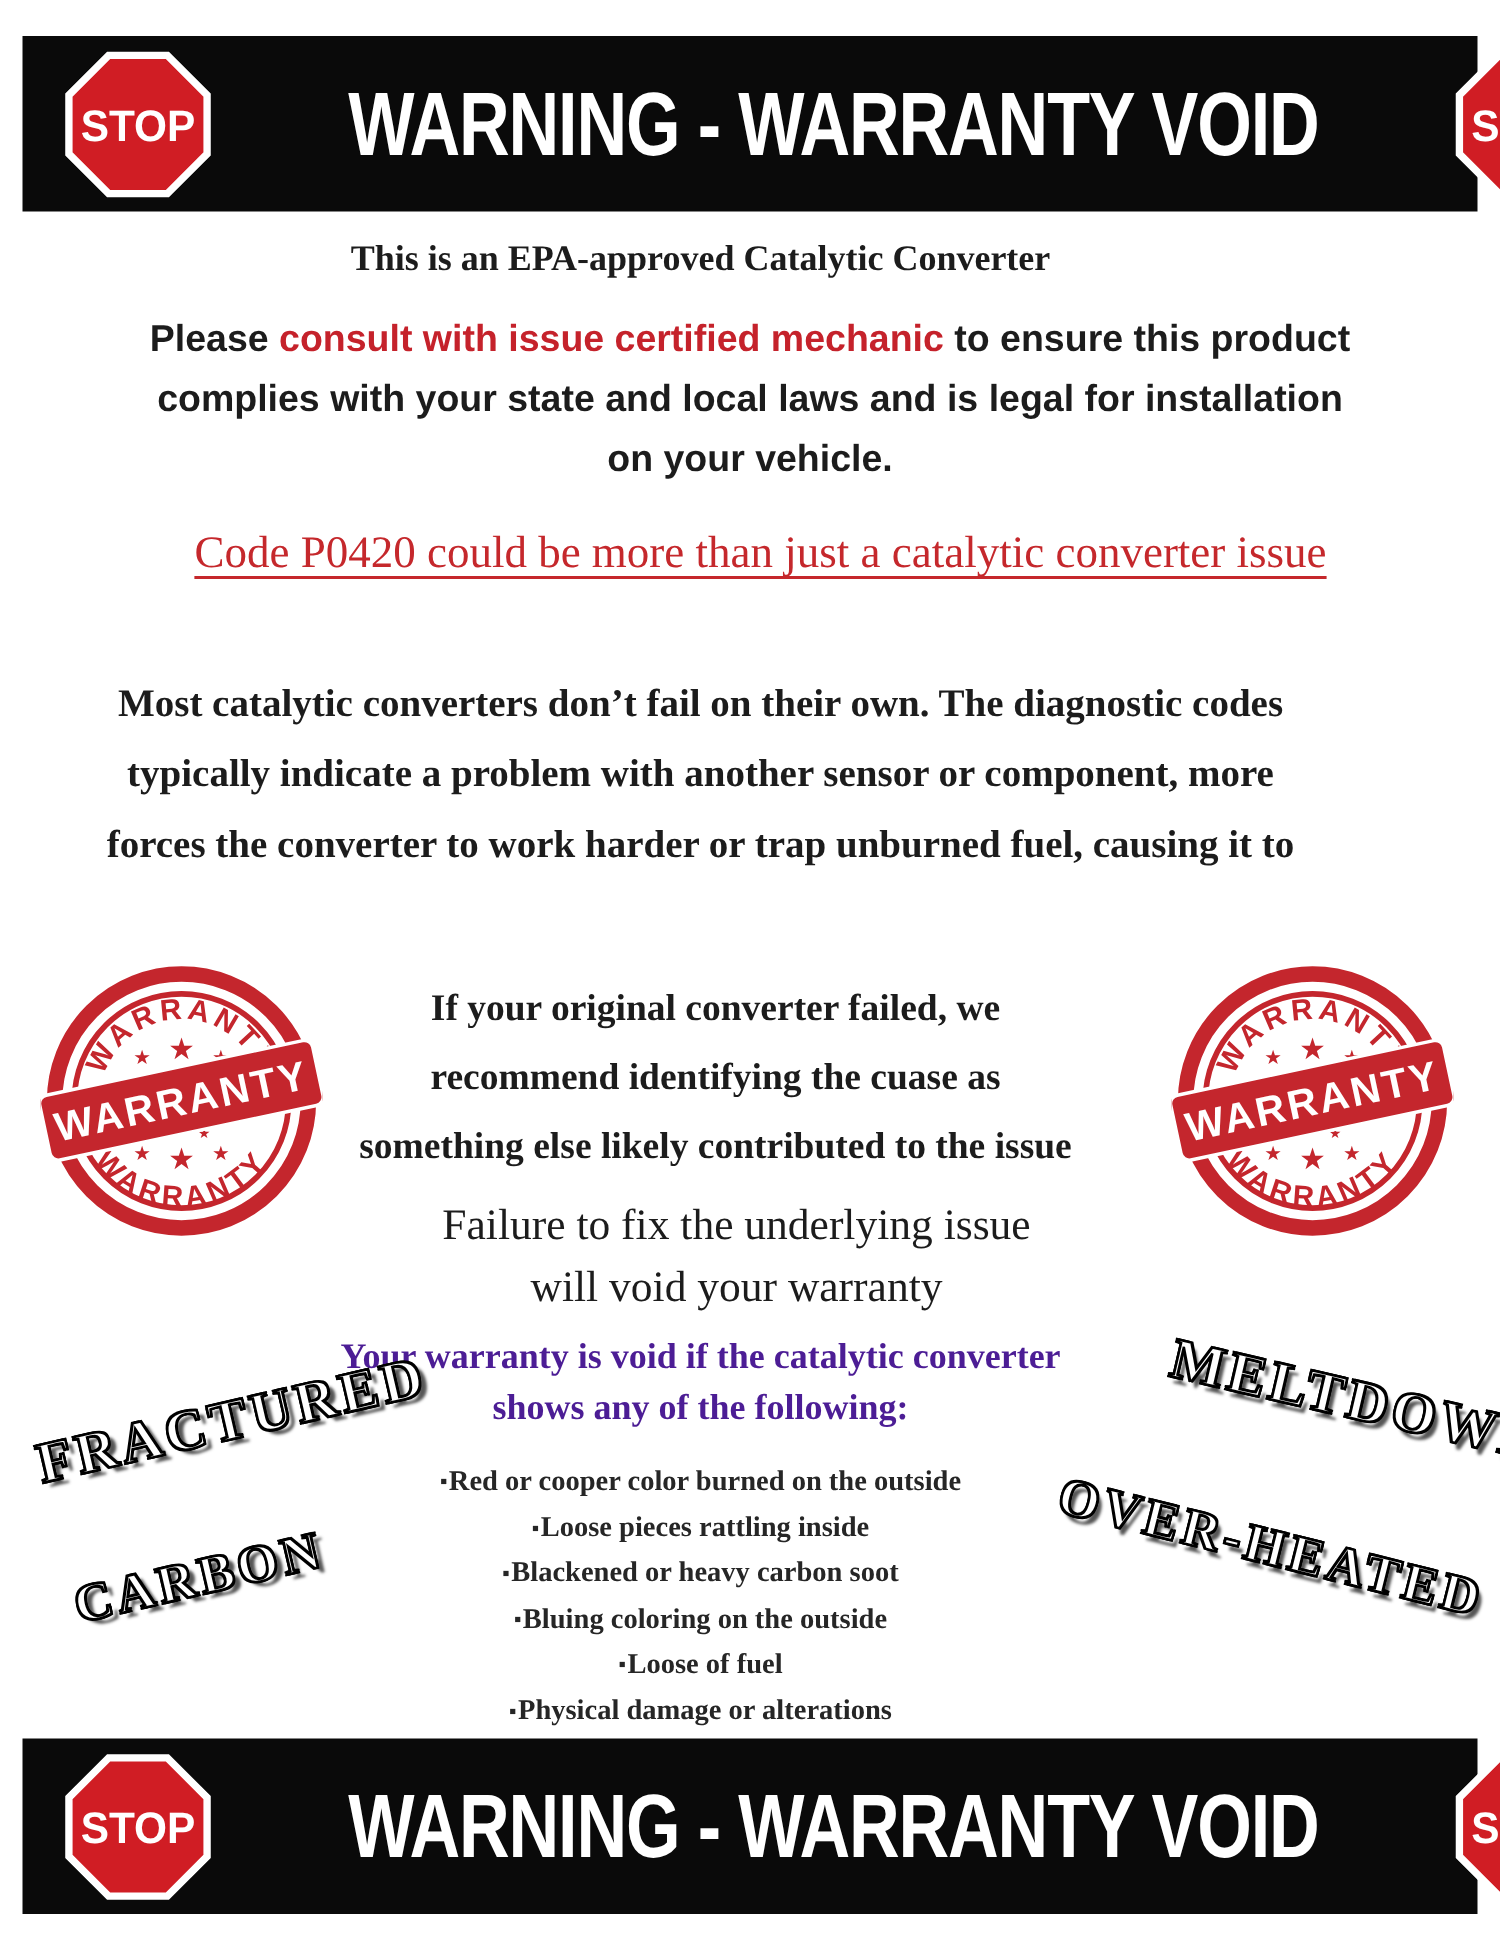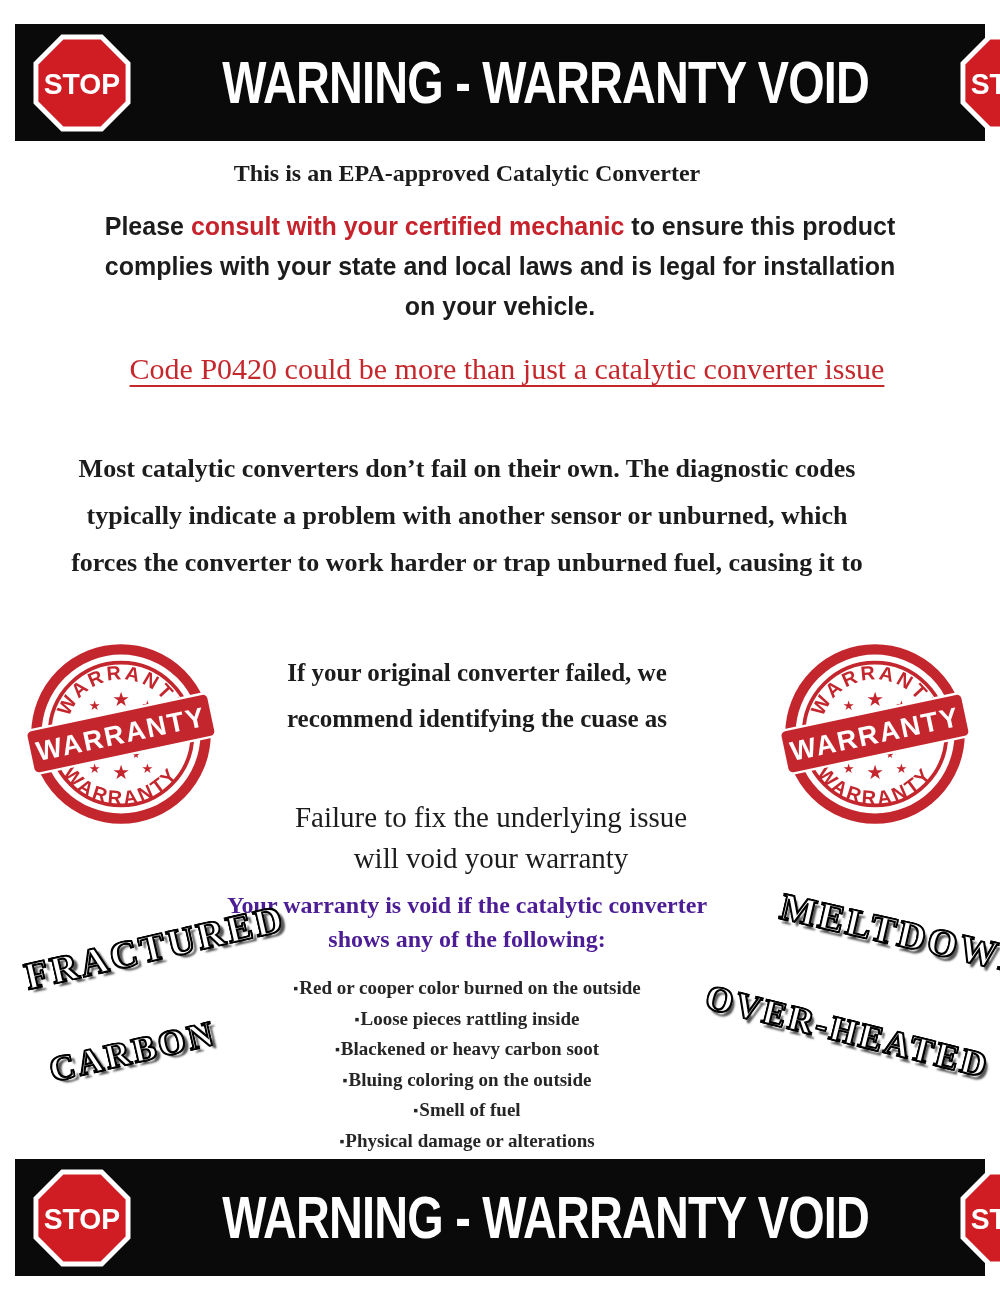--- a/index.html
+++ b/index.html
@@ -7,21 +7,21 @@
   .page {
     position:relative; width:1000px; height:1300px;
     background:#ffffff; overflow:hidden;
     font-family:"Liberation Sans", sans-serif;
     color:#1c1c1c;
   }
   
   .banner {
     position:absolute; left:15px; width:970px; height:117px;
     background:#0a0a0a; display:flex; align-items:center;
-    justify-content:space-between; padding:0 18px;
+    justify-content:space-between; padding:0 28px;
   }
   .banner-top { top:24px; }
   .banner-bottom { top:1159px; }
   .banner-title {
     flex:1; text-align:center; color:#ffffff; font-weight:bold;
     font-size:60px; letter-spacing:-1px; white-space:nowrap;
     transform:scaleX(0.78); transform-origin:center;
   }
   .stop-svg { width:98px; height:98px; flex:0 0 auto; }
   
@@ -73,27 +73,27 @@
     </svg>
     <div class="banner-title">WARNING - WARRANTY VOID</div>
     <svg class="stop-svg" viewBox="0 0 100 100">
       <polygon points="30,3 70,3 97,30 97,70 70,97 30,97 3,70 3,30" fill="#d01d24" stroke="#ffffff" stroke-width="5"></polygon>
       <text x="50" y="61" text-anchor="middle" font-family="Liberation Sans, sans-serif" font-weight="bold" font-size="30" fill="#ffffff" textLength="78" lengthAdjust="spacingAndGlyphs">STOP</text>
     </svg>
   </div>
 
   <div class="centered intro-heading">This is an EPA-approved Catalytic Converter</div>
 
-  <p class="consult"><span>Please </span><span class="red-inline">consult with your certified mechanic</span><span> to ensure this product complies with your state and local laws and is legal for installation on your vehicle.</span></p>
+  <p class="consult"><span>Please </span><span class="red-inline">consult with issue certified mechanic</span><span> to ensure this product complies with your state and local laws and is legal for installation on your vehicle.</span></p>
 
   <div class="centered p0420">Code P0420 could be more than just a catalytic converter issue</div>
 
   <div class="centered diagnosis">
     <div class="line">Most catalytic converters don’t fail on their own. The diagnostic codes</div>
-    <div class="line">typically indicate a problem with another sensor or unburned, which</div>
+    <div class="line">typically indicate a problem with another sensor or component, more</div>
     <div class="line">forces the converter to work harder or trap unburned fuel, causing it to</div>
   </div>
 
   <svg class="stamp stamp-left" viewBox="0 0 200 200">
     <defs>
       <path id="arcTopL" d="M 42,100 A 58,58 0 0 1 158,100"></path>
       <path id="arcBotL" d="M 25,100 A 75,75 0 0 0 175,100"></path>
     </defs>
     <circle cx="100" cy="100" r="90" fill="none" stroke="#c4262d" stroke-width="11"></circle>
     <circle cx="100" cy="100" r="76" fill="none" stroke="#c4262d" stroke-width="4"></circle>
@@ -148,38 +148,39 @@
     </g>
     <g transform="rotate(-12 100 100)">
       <rect x="1" y="76" width="198" height="47" rx="6" fill="#c4262d" stroke="#ffffff" stroke-width="2.5"></rect>
       <text x="100" y="110" text-anchor="middle" font-family="Liberation Sans, sans-serif" font-weight="bold" font-size="29" fill="#ffffff" letter-spacing="2">WARRANTY</text>
     </g>
   </svg>
 
   <div class="centered recommendation">
     <div class="line">If your original converter failed, we</div>
     <div class="line">recommend identifying the cuase as</div>
+    <div class="line">something else likely contributed to the issue</div>
   </div>
 
   <div class="centered failure">
     <div class="line">Failure to fix the underlying issue</div>
     <div class="line">will void your warranty</div>
   </div>
 
   <div class="centered void-heading">
     <div class="line">Your warranty is void if the catalytic converter</div>
     <div class="line">shows any of the following:</div>
   </div>
 
   <ul class="centered void-list">
     <li>Red or cooper color burned on the outside</li>
     <li>Loose pieces rattling inside</li>
     <li>Blackened or heavy carbon soot</li>
     <li>Bluing coloring on the outside</li>
-    <li>Smell of fuel</li>
+    <li>Loose of fuel</li>
     <li>Physical damage or alterations</li>
   </ul>
 
   <div class="decor decor-fractured">FRACTURED</div>
   <div class="decor decor-carbon">CARBON</div>
   <div class="decor decor-meltdown">MELTDOWN</div>
   <div class="decor decor-overheated">OVER-HEATED</div>
 
   <div class="banner banner-bottom">
     <svg class="stop-svg" viewBox="0 0 100 100">

